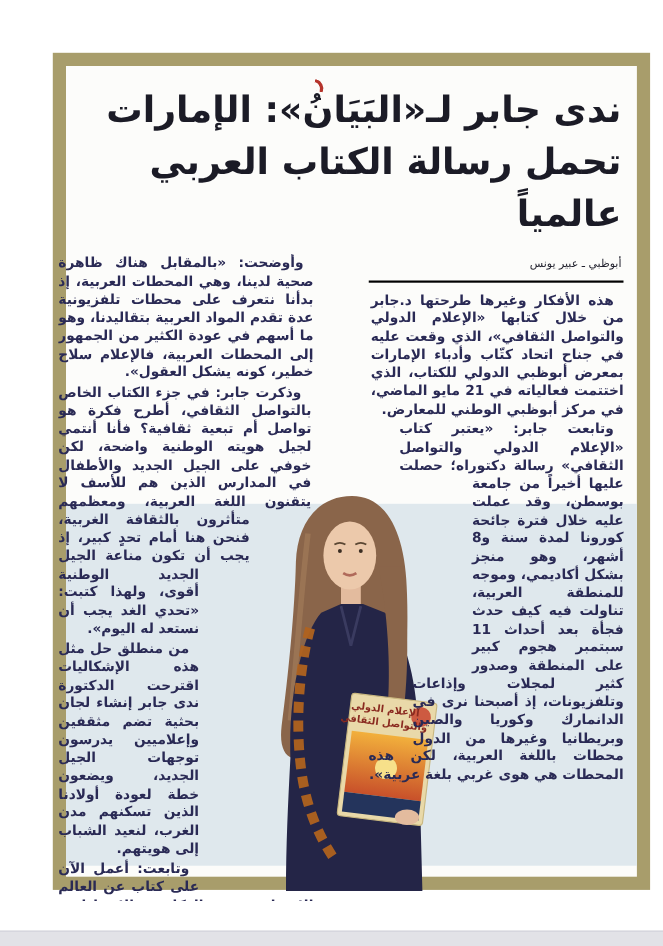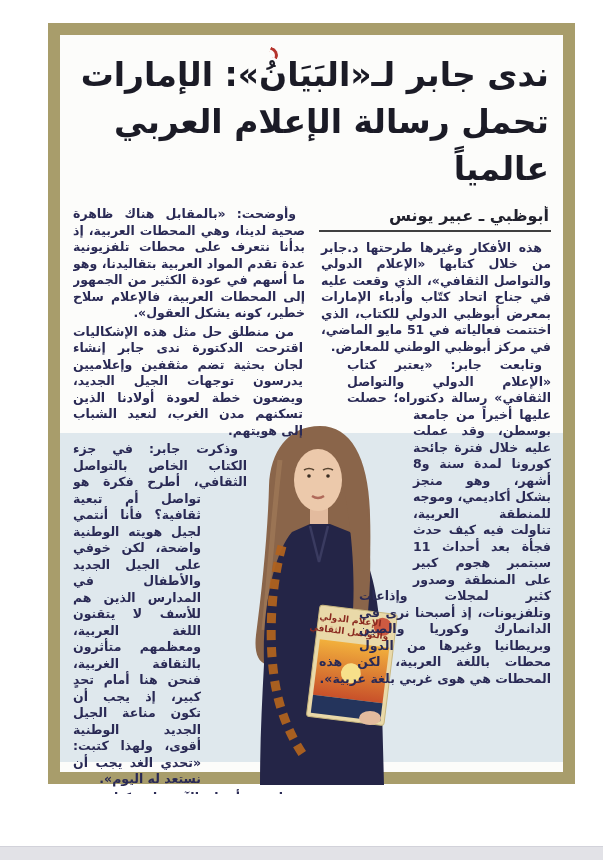--- a/index.html
+++ b/index.html
@@ -1,22 +1,22 @@
 <!DOCTYPE html>
 <html lang="ar"><head>
 <meta charset="utf-8">
 <style>
   html,body{margin:0;padding:0;}
   body{
     width:603px;height:860px;position:relative;background:#ffffff;
     font-family:"DejaVu Sans",sans-serif;overflow:hidden;
   }
   .page{
-    position:absolute;left:48px;top:23px;width:503px;height:737px;
-    border:12px solid #a89d6b;background:#fcfcfa;
+    position:absolute;left:48px;top:48px;width:503px;height:737px;
+    border:12px solid #a89d6b;background:#fcfcfa;padding-left:16px;
   }
   .panel{
     position:absolute;left:0;right:0;top:398px;height:329px;
     background:#dfe8ed;
   }
   .headline{
     position:relative;z-index:3;direction:rtl;text-align:right;
     padding:16px 14px 6px 8px;color:#1b1b26;font-weight:bold;
     font-size:33px;line-height:47px;letter-spacing:-0.5px;
   }
@@ -27,24 +27,25 @@
     border-radius:0 9px 0 0;transform:rotate(18deg);
   }
   .columns{
     position:relative;z-index:3;direction:rtl;display:flex;gap:14px;
     padding:8px 12px 0 12px;
   }
   .col{
     width:232px;flex:0 0 232px;overflow:hidden;height:588px;
     font-size:12.5px;line-height:16.5px;font-weight:700;color:#2a2a55;
     text-align:justify;
+    margin-left:36px;
   }
   .byline{
-    font-size:16px;font-weight:bold;color:#22222e;
-    border-bottom:2px solid #404040;padding:2px 2px 5px 0;margin-bottom:8px;
+    font-size:10px;font-weight:normal;color:#22222e;
+    border-bottom:2px solid #000000;padding:2px 2px 5px 0;margin-bottom:8px;
   }
   .col p{margin:0 0 2px 0;text-indent:9px;}
   .flL{float:left;clear:left;}
   .flR{float:right;clear:right;}
   .photo{
     position:absolute;left:160px;top:385px;width:230px;height:365px;z-index:2;
   }
   .bottom-bar{
     position:absolute;left:0;top:846px;width:603px;height:14px;
     background:#e2e2e7;border-top:1px solid #d2d2da;
@@ -52,42 +53,42 @@
 </style>
 </head>
 <body>
 
 <div class="page">
 
   <div class="panel"></div>
 
   <div class="headline">
     <span><span>ندى جابر لـ«</span><span class="brand-wrap"><span>البَيَانُ</span><span class="red-mark"></span></span><span>»: الإمارات</span></span><br>
-    <span>تحمل رسالة الإعلام العربي عالمياً</span>
+    <span>تحمل رسالة الكتاب العربي عالمياً</span>
   </div>
 
   <div class="columns">
 
     <div class="col">
       <div class="byline">أبوظبي ـ عبير يونس</div>
       <div class="flL" style="width:2px;height:118px"></div>
       <div class="flL" style="width:28px;height:52px"></div>
       <div class="flL" style="width:94px;height:168px"></div>
       <div class="flL" style="width:40px;height:70px"></div>
-      <p>هذه الأفكار وغيرها طرحتها د.جابر من خلال كتابها «الإعلام الدولي والتواصل الثقافي»، الذي وقعت عليه في جناح اتحاد كتّاب وأدباء الإمارات بمعرض أبوظبي الدولي للكتاب، الذي اختتمت فعالياته في 51 مايو الماضي، في مركز أبوظبي الوطني للمعارض.</p>
+      <p>هذه الأفكار وغيرها طرحتها د.جابر من خلال كتابها «الإعلام الدولي والتواصل الثقافي»، الذي وقعت عليه في جناح اتحاد كتّاب وأدباء الإمارات بمعرض أبوظبي الدولي للكتاب، الذي اختتمت فعالياته في 21 مايو الماضي، في مركز أبوظبي الوطني للمعارض.</p>
       <p>وتابعت جابر: «يعتبر كتاب «الإعلام الدولي والتواصل الثقافي» رسالة دكتوراه؛ حصلت عليها أخيراً من جامعة بوسطن، وقد عملت عليه خلال فترة جائحة كورونا لمدة سنة و8 أشهر، وهو منجز بشكل أكاديمي، وموجه للمنطقة العربية، تناولت فيه كيف حدث فجأة بعد أحداث 11 سبتمبر هجوم كبير على المنطقة وصدور كثير لمجلات وإذاعات وتلفزيونات، إذ أصبحنا نرى في الدانمارك وكوريا والصين وبريطانيا وغيرها من الدول محطات باللغة العربية، لكن هذه المحطات هي هوى غربي بلغة عربية».</p>
     </div>
 
     <div class="col">
       <p>وأوضحت: «بالمقابل هناك ظاهرة صحية لدينا، وهي المحطات العربية، إذ بدأنا نتعرف على محطات تلفزيونية عدة تقدم المواد العربية بتقاليدنا، وهو ما أسهم في عودة الكثير من الجمهور إلى المحطات العربية، فالإعلام سلاح خطير، كونه يشكل العقول».</p>
       <div class="flR" style="width:2px;height:128px"></div>
       <div class="flR" style="width:58px;height:40px"></div>
       <div class="flR" style="width:104px;height:295px"></div>
+      <p>وذكرت جابر: في جزء الكتاب الخاص بالتواصل الثقافي، أطرح فكرة هو تواصل أم تبعية ثقافية؟ فأنا أنتمي لجيل هويته الوطنية واضحة، لكن خوفي على الجيل الجديد والأطفال في المدارس الذين هم للأسف لا يتقنون اللغة العربية، ومعظمهم متأثرون بالثقافة الغربية، فنحن هنا أمام تحدٍ كبير، إذ يجب أن تكون مناعة الجيل الجديد الوطنية أقوى، ولهذا كتبت: «تحدي الغد يجب أن نستعد له اليوم».</p>
       <p>من منطلق حل مثل هذه الإشكاليات اقترحت الدكتورة ندى جابر إنشاء لجان بحثية تضم مثقفين وإعلاميين يدرسون توجهات الجيل الجديد، ويضعون خطة لعودة أولادنا الذين تسكنهم مدن الغرب، لنعيد الشباب إلى هويتهم.</p>
-      <p>وذكرت جابر: في جزء الكتاب الخاص بالتواصل الثقافي، أطرح فكرة هو تواصل أم تبعية ثقافية؟ فأنا أنتمي لجيل هويته الوطنية واضحة، لكن خوفي على الجيل الجديد والأطفال في المدارس الذين هم للأسف لا يتقنون اللغة العربية، ومعظمهم متأثرون بالثقافة الغربية، فنحن هنا أمام تحدٍ كبير، إذ يجب أن تكون مناعة الجيل الجديد الوطنية أقوى، ولهذا كتبت: «تحدي الغد يجب أن نستعد له اليوم».</p>
       <p>وتابعت: أعمل الآن على كتاب عن العالم الافتراضي والذكاء الاصطناعي بأسلوب أدبي ممتع، على أن يصدر خلال الدورة المقبلة من معرض الشارقة الدولي للكتاب.</p>
     </div>
 
   </div>
 
   <svg class="photo" viewBox="0 0 230 365">
     <defs>
       <linearGradient id="sunset" x1="0" y1="0" x2="0" y2="1">
         <stop offset="0" stop-color="#f2b03c"></stop>
         <stop offset="1" stop-color="#c8502a"></stop>

